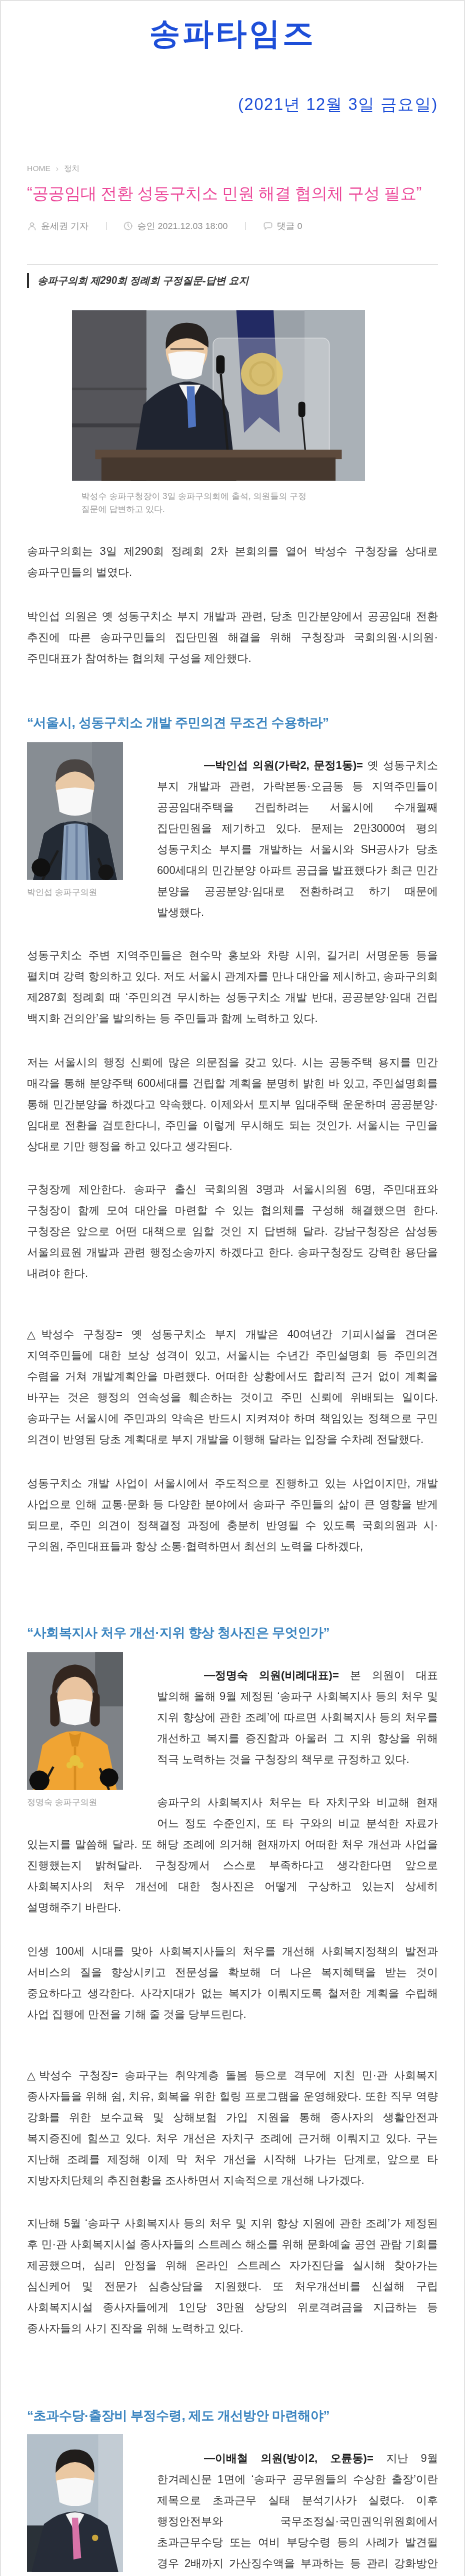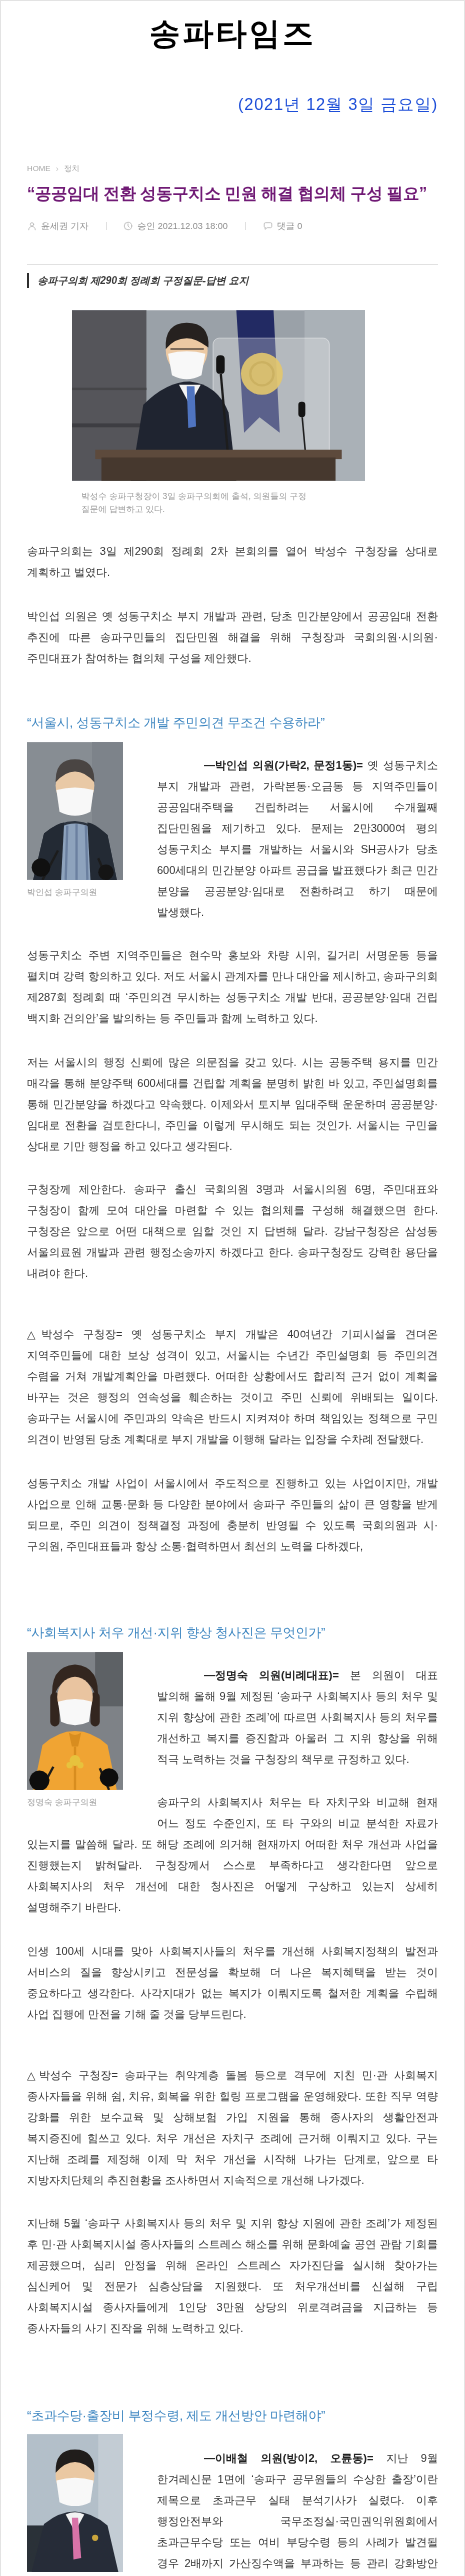--- a/index.html
+++ b/index.html
@@ -6,30 +6,30 @@
   .page{
     width:465px;min-height:2574px;box-sizing:border-box;
     border:0.8px solid #e3e3e3;background:#fff;
     font-family:"Liberation Sans","DejaVu Sans",sans-serif;
     color:#333;
   }
   .inner{padding:0 26px 31px 26px;}
   
   .masthead{ text-align:center;padding-top:12.4px; }
   .masthead-title{
-    font-size:31px;font-weight:bold;color:#000000;letter-spacing:2.3px;
+    font-size:31px;font-weight:bold;color:#1d4ed8;letter-spacing:2.3px;
     display:inline-block;cursor:pointer;
   }
   .issue-date{ text-align:right;font-size:16.3px;color:#1d4ed8;margin-top:39px;letter-spacing:0.8px; }
   
   .breadcrumb{ margin-top:47px;font-size:7.8px;color:#a6a6a6;display:flex;align-items:center;gap:5.4px; }
   .crumb{cursor:pointer;}
   .crumb-sep{color:#c4c4c4;font-size:8.5px;}
   
-  .article-title{ margin-top:7.8px;font-size:16.3px;line-height:1.35;font-weight:bold;color:#701a75;letter-spacing:-0.2px; }
+  .article-title{ margin-top:7.8px;font-size:16.3px;line-height:1.35;font-weight:normal;color:#ec4899;letter-spacing:-0.2px; }
   .byline{ margin-top:15.5px;display:flex;align-items:center;font-size:9px;color:#8f8f8f;gap:14px; }
   .byline .sep{ width:0.8px;height:8.5px;background:#e0e0e0;margin:0 3.1px; }
   .byline .it{ display:flex;align-items:center;gap:3.9px; }
   .divider{ border-top:0.8px solid #e1e1e1;margin-top:31px; }
   
   .subtitle{
     margin-top:8px;border-left:2.3px solid #2d2d2d;padding-left:8.5px;
     font-size:10px;font-weight:bold;color:#3a3a3a;line-height:1.5;font-style:italic;
   }
   
@@ -41,21 +41,21 @@
   .pcap{ margin-top:7px;font-size:8.5px;color:#9b9b9b; }
   
   .body-p{
     font-size:11px;line-height:21px;color:#333;text-align:justify;
     word-break:keep-all;margin:22.5px 0;
   }
   .body-p.first{margin-top:26px;}
   .body-p.answer{margin-top:40px;}
   .plead{font-weight:bold;color:#222;margin-left:47px;}
   .sec-h{
-    font-size:13px;font-weight:normal;color:#3d86c1;letter-spacing:-0.2px;
+    font-size:13px;font-weight:bold;color:#3d86c1;letter-spacing:-0.2px;
     margin:45px 0 4.7px 0;line-height:1.4;word-break:keep-all;
   }
   section::after{content:"";display:block;clear:both;}
 </style>
 </head>
 <body>
 
 <div class="page">
   <div class="inner">
 
@@ -123,21 +123,21 @@
         <rect x="186" y="58" width="11" height="24" rx="5" fill="#141414"></rect>
         <line x1="192" y1="82" x2="201" y2="184" stroke="#1d1d1d" stroke-width="3"></line>
         <rect x="292" y="118" width="9" height="20" rx="4" fill="#141414"></rect>
         <line x1="297" y1="138" x2="301" y2="182" stroke="#1d1d1d" stroke-width="2"></line>
         <rect x="30" y="180" width="318" height="12" fill="#5d4a3c"></rect>
         <rect x="38" y="190" width="302" height="30" fill="#46382e"></rect>
       </svg>
       <figcaption class="lead-cap">박성수 송파구청장이 3일 송파구의회에 출석, 의원들의 구정질문에 답변하고 있다.</figcaption>
     </figure>
 
-    <p class="body-p first"><span>송파구의회는 3일 제290회 정례회 2차 본회의를 열어 박성수 구청장을 상대로 계획하고 벌였다.</span></p>
+    <p class="body-p first"><span>송파구의회는 3일 제290회 정례회 2차 본회의를 열어 박성수 구청장을 상대로 송파구민들의 벌였다.</span></p>
     <p class="body-p"><span>박인섭 의원은 옛 성동구치소 부지 개발과 관련, 당초 민간분양에서 공공임대 전환 추진에 따른 송파구민들의 집단민원 해결을 위해 구청장과 국회의원·시의원·주민대표가 참여하는 협의체 구성을 제안했다.</span></p>
 
     <section>
       <h2 class="sec-h">“서울시, 성동구치소 개발 주민의견 무조건 수용하라”</h2>
       <figure class="portrait">
         <svg width="96" height="138" viewBox="0 0 124 178">
           <rect width="124" height="178" fill="#878d93"></rect>
           <rect x="84" width="40" height="178" fill="#7d838a"></rect>
           <ellipse cx="62" cy="56" rx="25" ry="28" fill="#e9c9a6"></ellipse>
           <path d="M37 52 Q36 22 62 22 Q88 22 87 52 Q75 38 62 38 Q49 38 37 52 Z" fill="#4a4543"></path>

